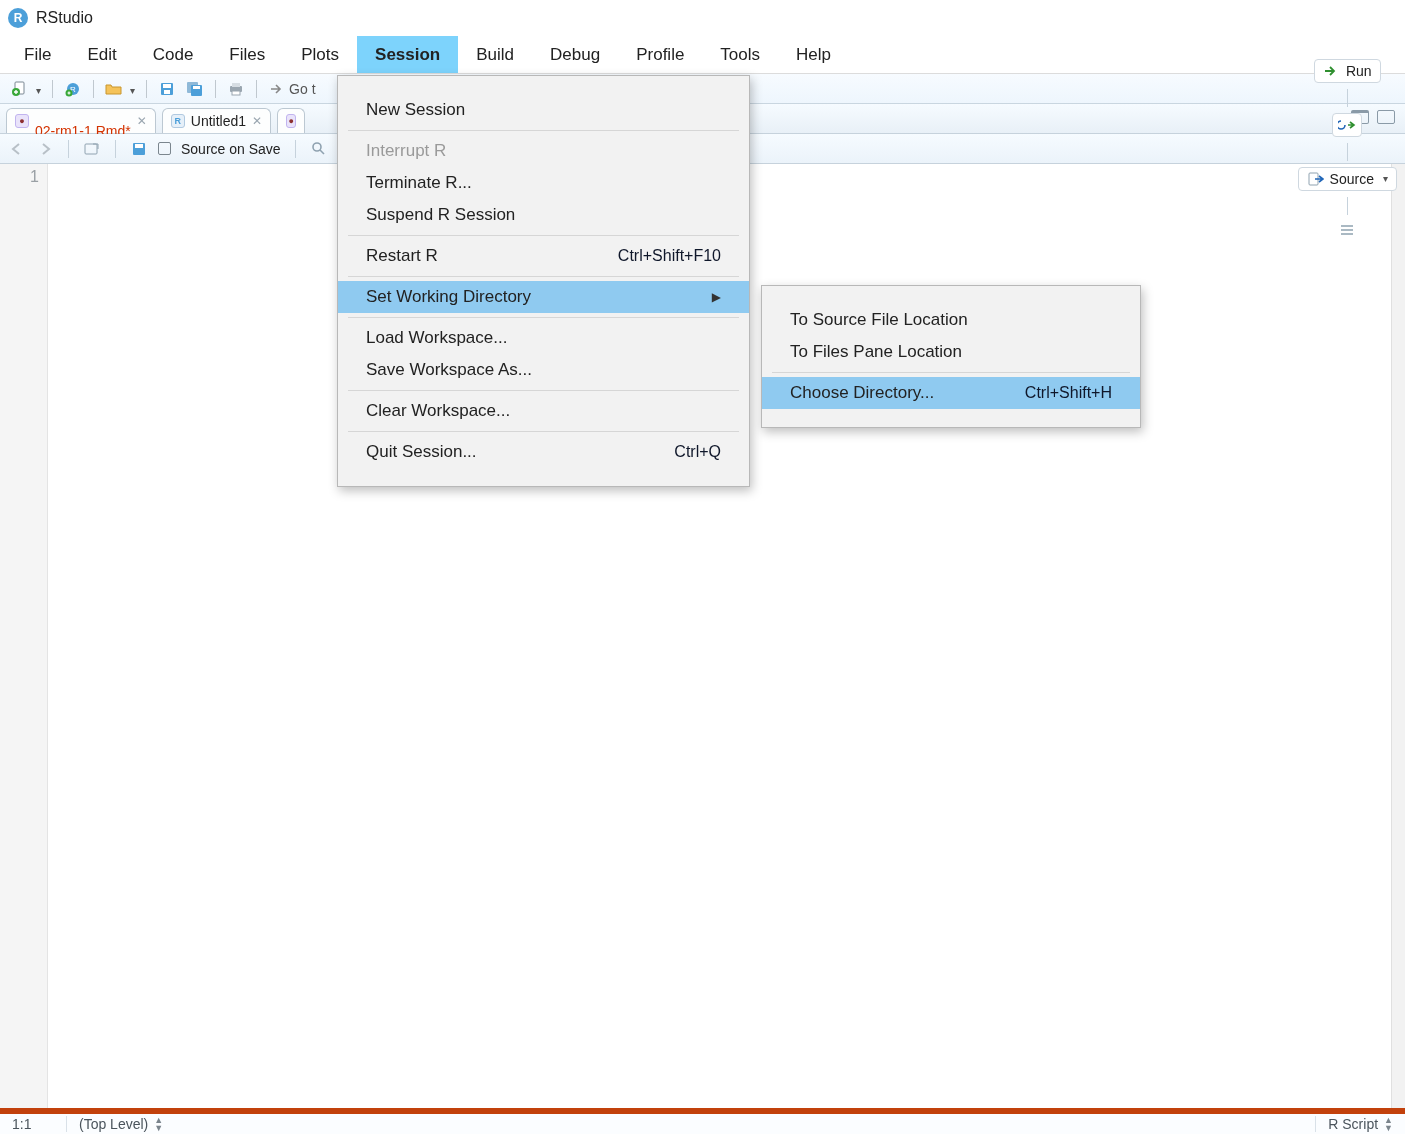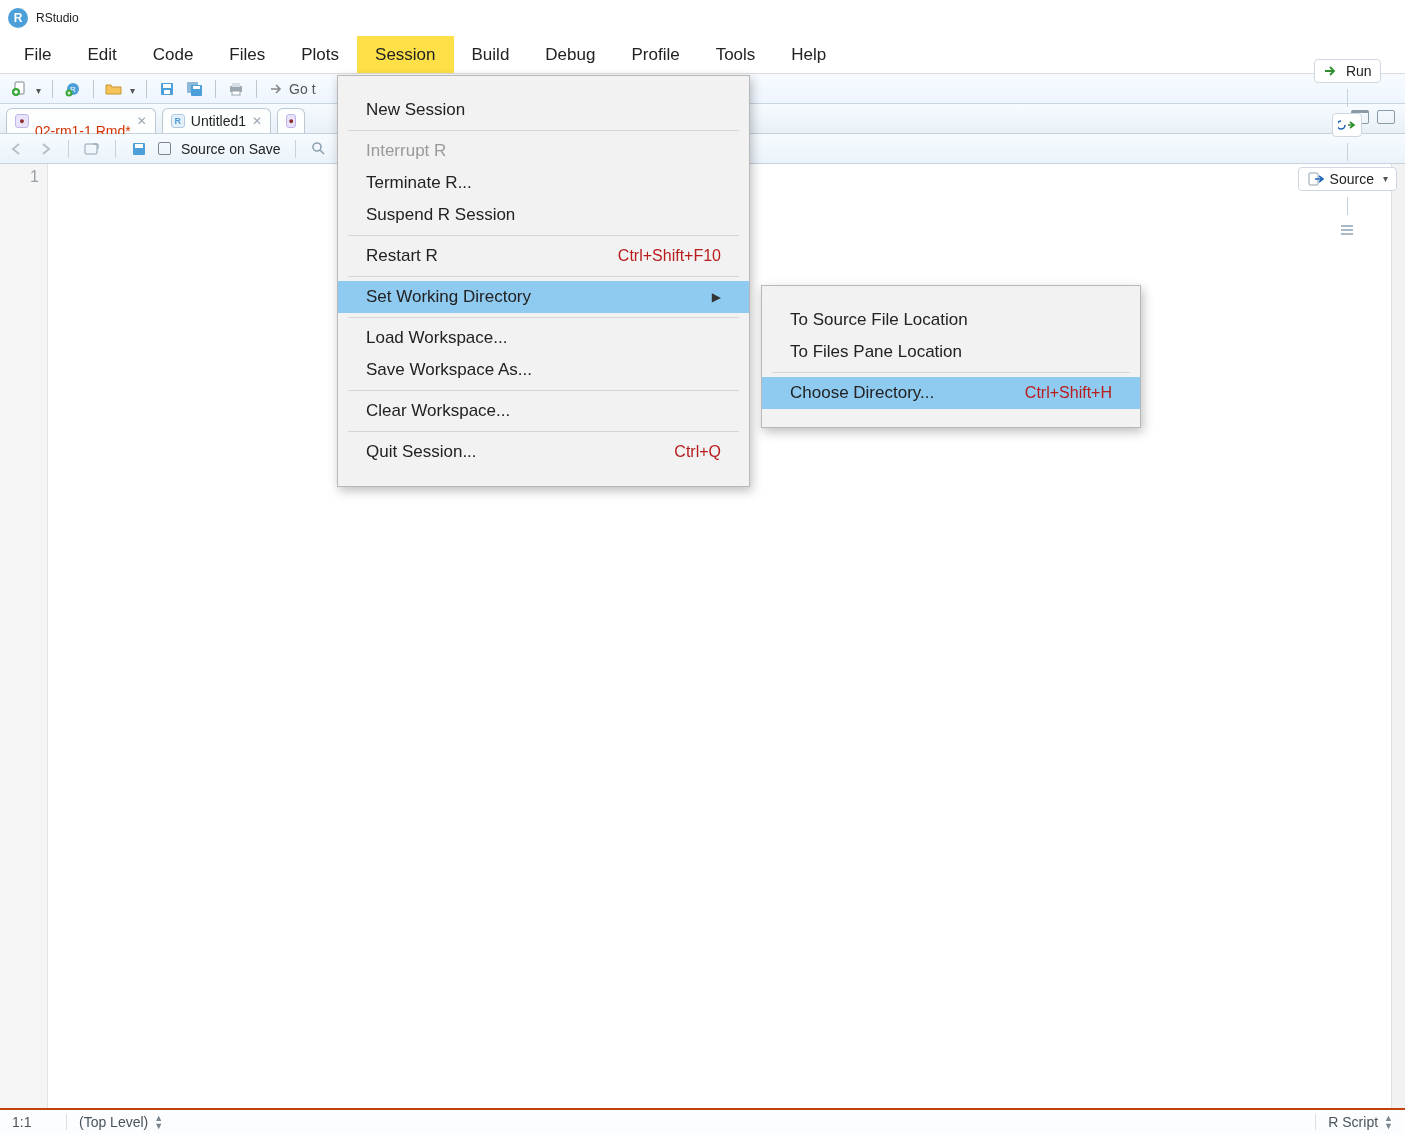--- a/index.html
+++ b/index.html
@@ -23,38 +23,38 @@
     background: #fff;
     gap: 8px;
   }
   .app-icon {
     width: 20px; height: 20px;
     border-radius: 50%;
     background: #4c9fd9;
     display: flex; align-items: center; justify-content: center;
     color: #fff; font-weight: 600; font-size: 12px;
   }
-  .titlebar .title { font-size: 12px; }
+  .titlebar .title { font-size: 16px; }
 
   
   .menubar {
     display: flex;
     height: 38px;
     padding: 0 6px;
     border-bottom: 1px solid #dcdcdc;
     align-items: stretch;
   }
   .menubar .menu-item {
     padding: 0 18px;
     display: flex;
     align-items: center;
     font-size: 17px;
     cursor: pointer;
   }
-  .menubar .menu-item.active { background: #fde047; }
+  .menubar .menu-item.active { background: #7dd3fc; font-weight: bold; }
 
   
   .toolbar {
     height: 30px;
     background: linear-gradient(#f7fbff, #eef6fd);
     border-bottom: 1px solid #c9d6e0;
     display: flex;
     align-items: center;
     padding: 0 8px;
     gap: 4px;
@@ -159,21 +159,21 @@
   }
   .right-gutter {
     width: 14px;
     background: #f2f2f2;
     border-left: 1px solid #e0e0e0;
   }
 
   
   .statusbar {
     height: 26px;
-    border-top: 2px solid #c2410c;
+    border-top: 6px solid #c2410c;
     display: flex;
     align-items: center;
     padding: 0 12px;
     font-size: 14px;
     color: #4a545c;
     background: #fbfdff;
   }
   .statusbar .spacer { flex: 1; }
   .selector {
     display:flex; align-items:center; gap:6px;
@@ -194,21 +194,21 @@
     z-index: 100;
   }
   .dropdown .mi {
     display: flex;
     align-items: center;
     padding: 6px 28px;
     gap: 40px;
     cursor: pointer;
   }
   .dropdown .mi .lbl { flex: 1; }
-  .dropdown .mi .sc { color: #b91c1c; font-size: 16px; }
+  .dropdown .mi .sc { color: #0f172a; font-size: 16px; }
   .dropdown .mi.disabled { color: #9a9a9a; cursor: default; }
   .dropdown .mi.highlight   { background: #8fcaf0; }
   .dropdown .mi .arrow { font-size: 12px; color: #333; }
   .dropdown hr {
     border: none; border-top: 1px solid #d6d6d6;
     margin: 4px 10px;
   }
 
   #session-menu { top: 75px;  left: 337px; width: 413px; }
   #swd-submenu  { top: 285px; left: 761px; width: 380px; }

